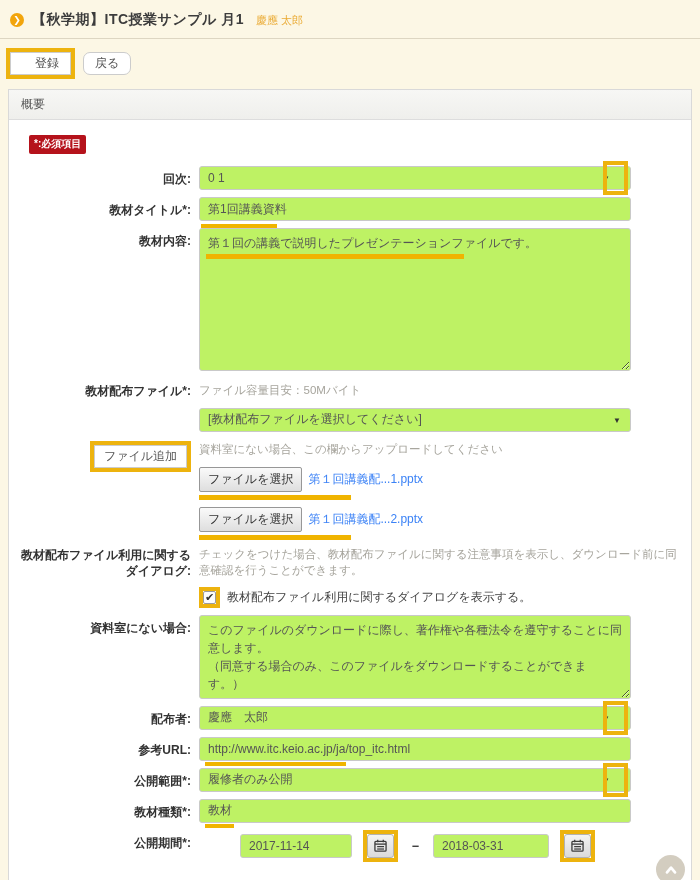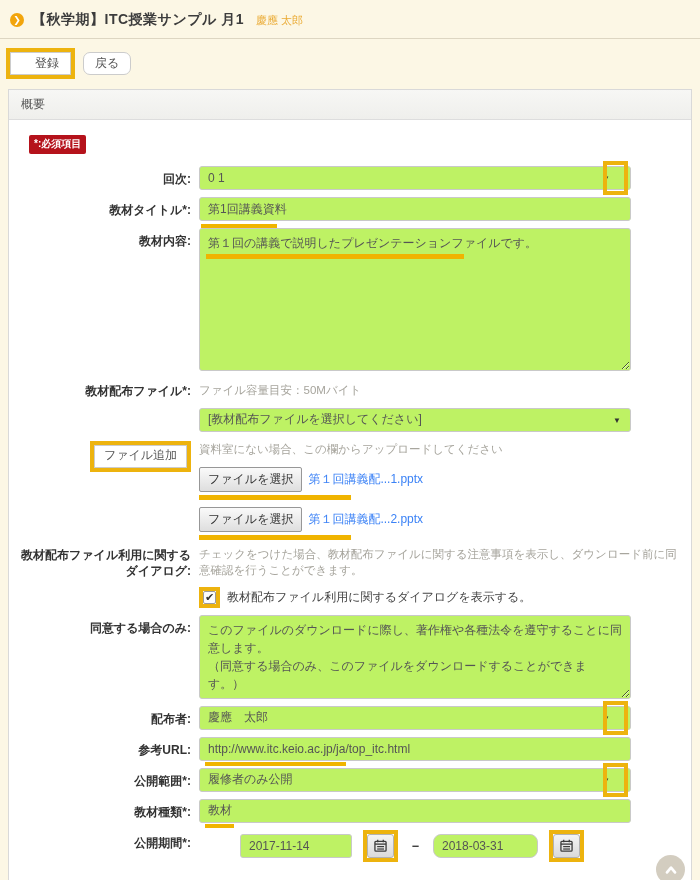--- a/index.html
+++ b/index.html
@@ -133,21 +133,21 @@
           <span>[教材配布ファイルを選択してください]</span>
           <span class="arrow">▼</span>
         </div>
       </div>
     </div>
 
     
     <div class="row" style="margin-bottom:4px;">
       <div class="lbl" style="padding-top:4px;">
         <span class="hl-box">
-          <button class="btn" style="padding:4px 9px;font-family:Liberation Mono, monospace;">ファイル追加</button>
+          <button class="btn" style="padding:4px 9px;">ファイル追加</button>
         </span>
       </div>
       <div class="ctl">
         <div class="hint file-hint">資料室にない場合、この欄からアップロードしてください</div>
         <div class="file-row">
           <button class="file-btn">ファイルを選択</button>
           <span class="file-name">第１回講義配...1.pptx</span>
           <span class="ann-underline"></span>
         </div>
         <div class="file-row" style="margin-bottom:6px;">
@@ -167,21 +167,21 @@
           <span class="hl-box">
             <span class="cb checked"></span>
           </span>
           <span class="check-text">教材配布ファイル利用に関するダイアログを表示する。</span>
         </div>
       </div>
     </div>
 
     
     <div class="row">
-      <div class="lbl">同意する場合のみ:</div>
+      <div class="lbl">資料室にない場合:</div>
       <div class="ctl">
         <textarea class="txtarea dialog" style="">このファイルのダウンロードに際し、著作権や各種法令を遵守することに同意します。
 （同意する場合のみ、このファイルをダウンロードすることができます。）</textarea>
       </div>
     </div>
 
     
     <div class="row">
       <div class="lbl">配布者:</div>
       <div class="ctl">
@@ -235,21 +235,21 @@
                 <rect x="1" y="2.5" width="12" height="10.5" rx="1" fill="none" stroke="#3c3c3c" stroke-width="1.4"></rect>
                 <line x1="1" y1="5.5" x2="13" y2="5.5" stroke="#3c3c3c" stroke-width="1.4"></line>
                 <line x1="4" y1="0.8" x2="4" y2="3.4" stroke="#3c3c3c" stroke-width="1.4"></line>
                 <line x1="10" y1="0.8" x2="10" y2="3.4" stroke="#3c3c3c" stroke-width="1.4"></line>
                 <line x1="3.4" y1="8.2" x2="10.8" y2="8.2" stroke="#3c3c3c" stroke-width="1.3"></line>
                 <line x1="3.4" y1="10.8" x2="10.8" y2="10.8" stroke="#3c3c3c" stroke-width="1.3"></line>
               </svg>
             </button>
           </span>
           <span class="dash">－</span>
-          <input class="input date" style="width: 105px; border-radius: 8px;" type="text" value="2018-03-31">
+          <input class="input date" style="width: 116px;" type="text" value="2018-03-31">
           <span class="hl-box">
             <button class="cal-btn">
               <svg width="13" height="13" viewBox="0 0 14 14">
                 <rect x="1" y="2.5" width="12" height="10.5" rx="1" fill="none" stroke="#3c3c3c" stroke-width="1.4"></rect>
                 <line x1="1" y1="5.5" x2="13" y2="5.5" stroke="#3c3c3c" stroke-width="1.4"></line>
                 <line x1="4" y1="0.8" x2="4" y2="3.4" stroke="#3c3c3c" stroke-width="1.4"></line>
                 <line x1="10" y1="0.8" x2="10" y2="3.4" stroke="#3c3c3c" stroke-width="1.4"></line>
                 <line x1="3.4" y1="8.2" x2="10.8" y2="8.2" stroke="#3c3c3c" stroke-width="1.3"></line>
                 <line x1="3.4" y1="10.8" x2="10.8" y2="10.8" stroke="#3c3c3c" stroke-width="1.3"></line>
               </svg>

